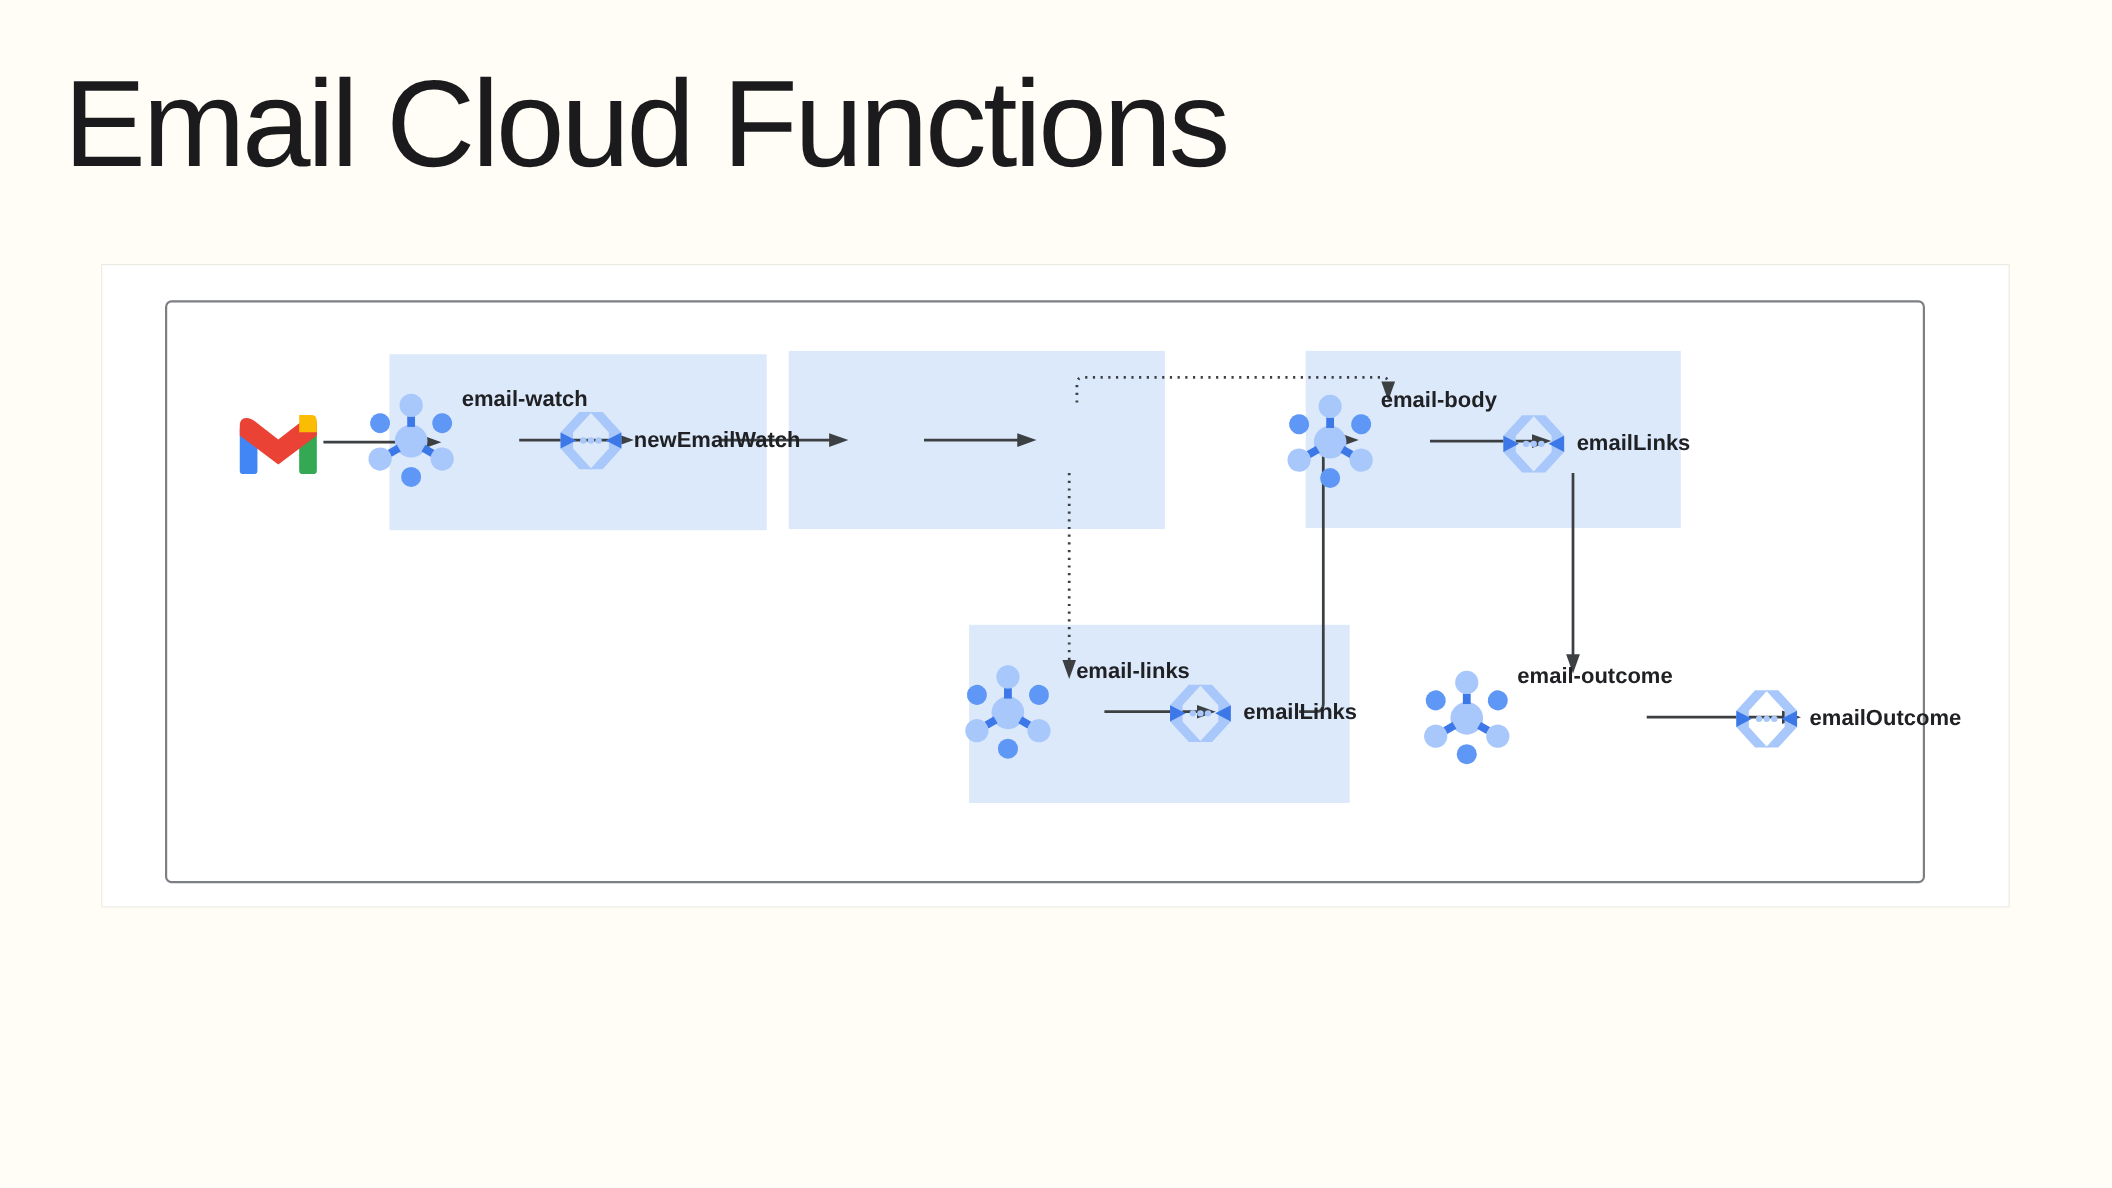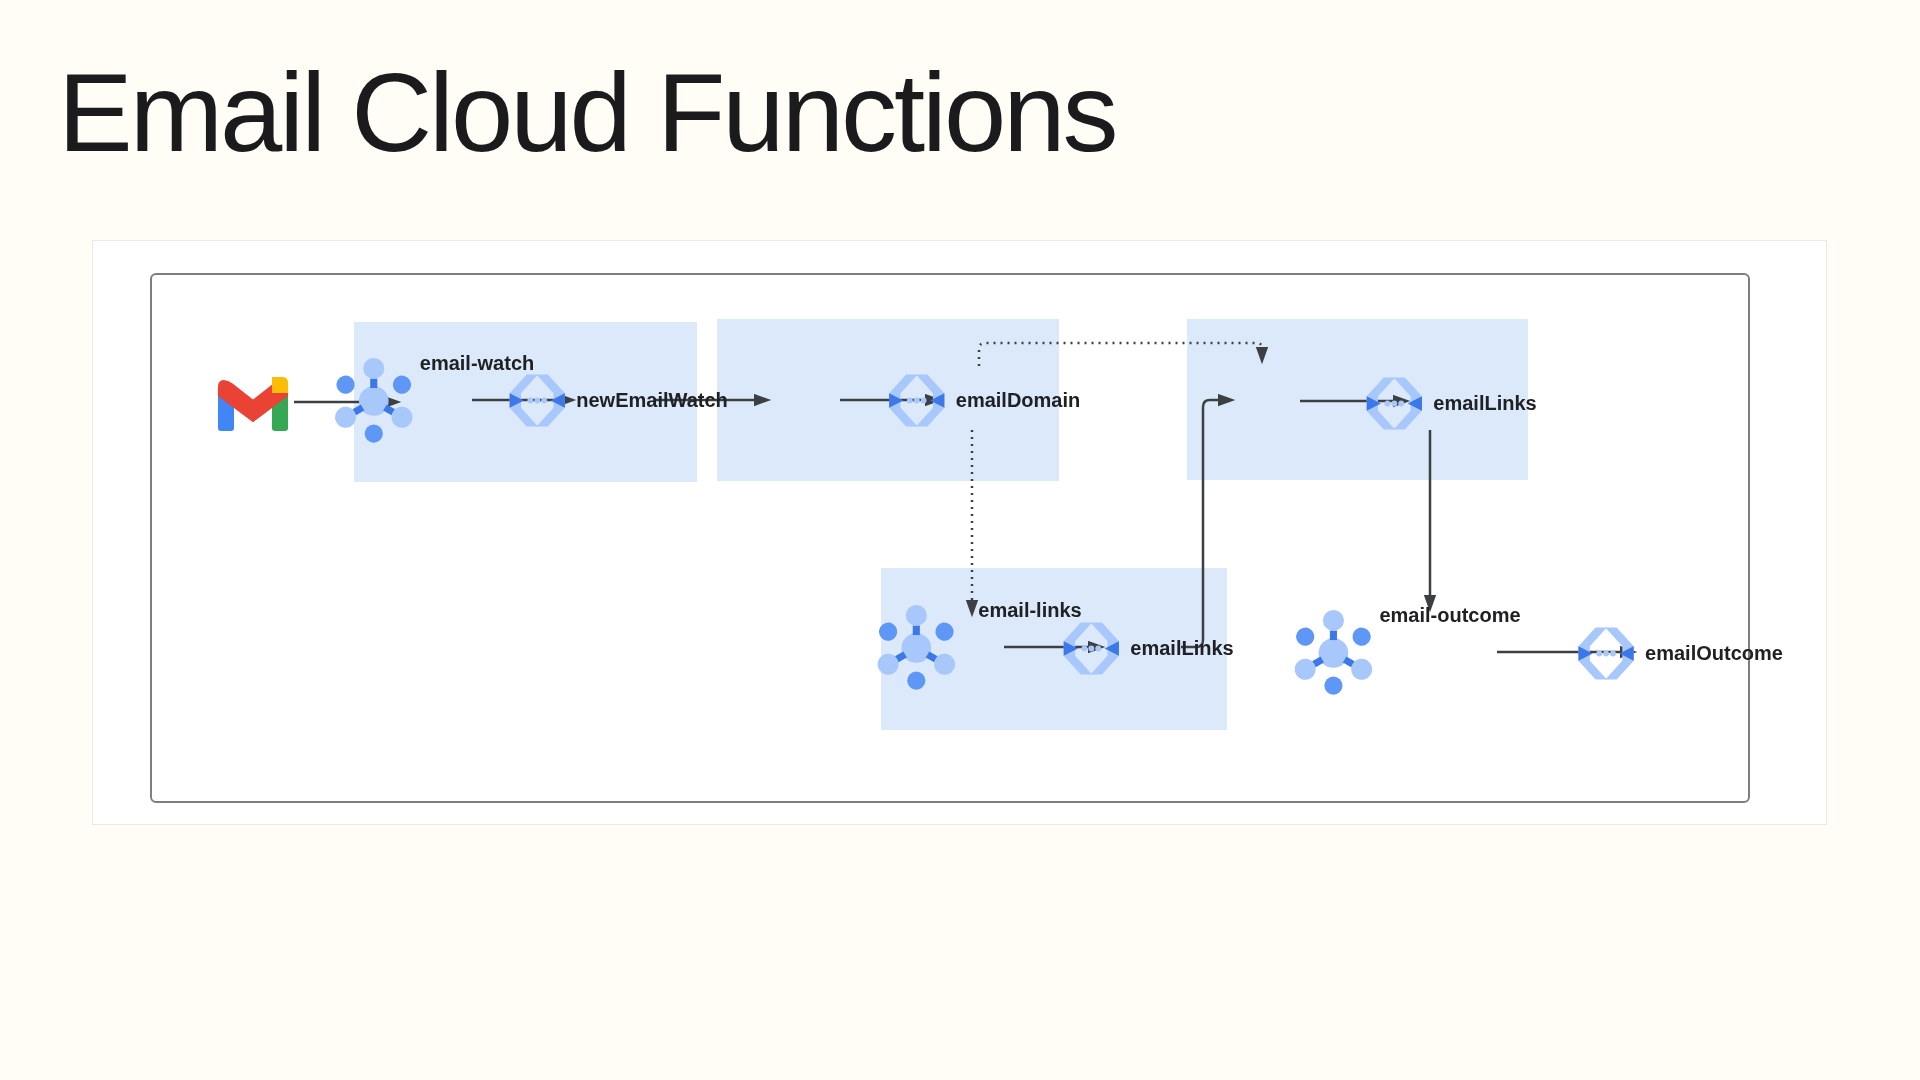--- a/index.html
+++ b/index.html
@@ -191,27 +191,27 @@
   </div>
 
   <div class="node fn" style="left:613px; top:368px;">
     <svg class="icon-fn">
         <use href="#sym-fn"></use>
       </svg>
     <div class="node-label">newEmailWatch</div>
   </div>
 
 
-  <div class="node fn" style="left:979px; top:368px;">
-    <svg class="icon-fn">
-        <use href="#sym-fn"></use>
-      </svg>
-    <div class="node-label">emailDomain</div>
-  </div>
-
+
+  <div class="node pubsub" style="left:1262px; top:356px;">
+    <svg class="icon-pubsub">
+        <use href="#sym-pubsub"></use>
+      </svg>
+    <div class="node-label">email-body</div>
+  </div>
 
   <div class="node fn" style="left:1446px; top:371px;">
     <svg class="icon-fn">
         <use href="#sym-fn"></use>
       </svg>
     <div class="node-label">emailLinks</div>
   </div>
 
   <div class="node pubsub" style="left:976px; top:602px;gap:16px;">
     <svg class="icon-pubsub">

